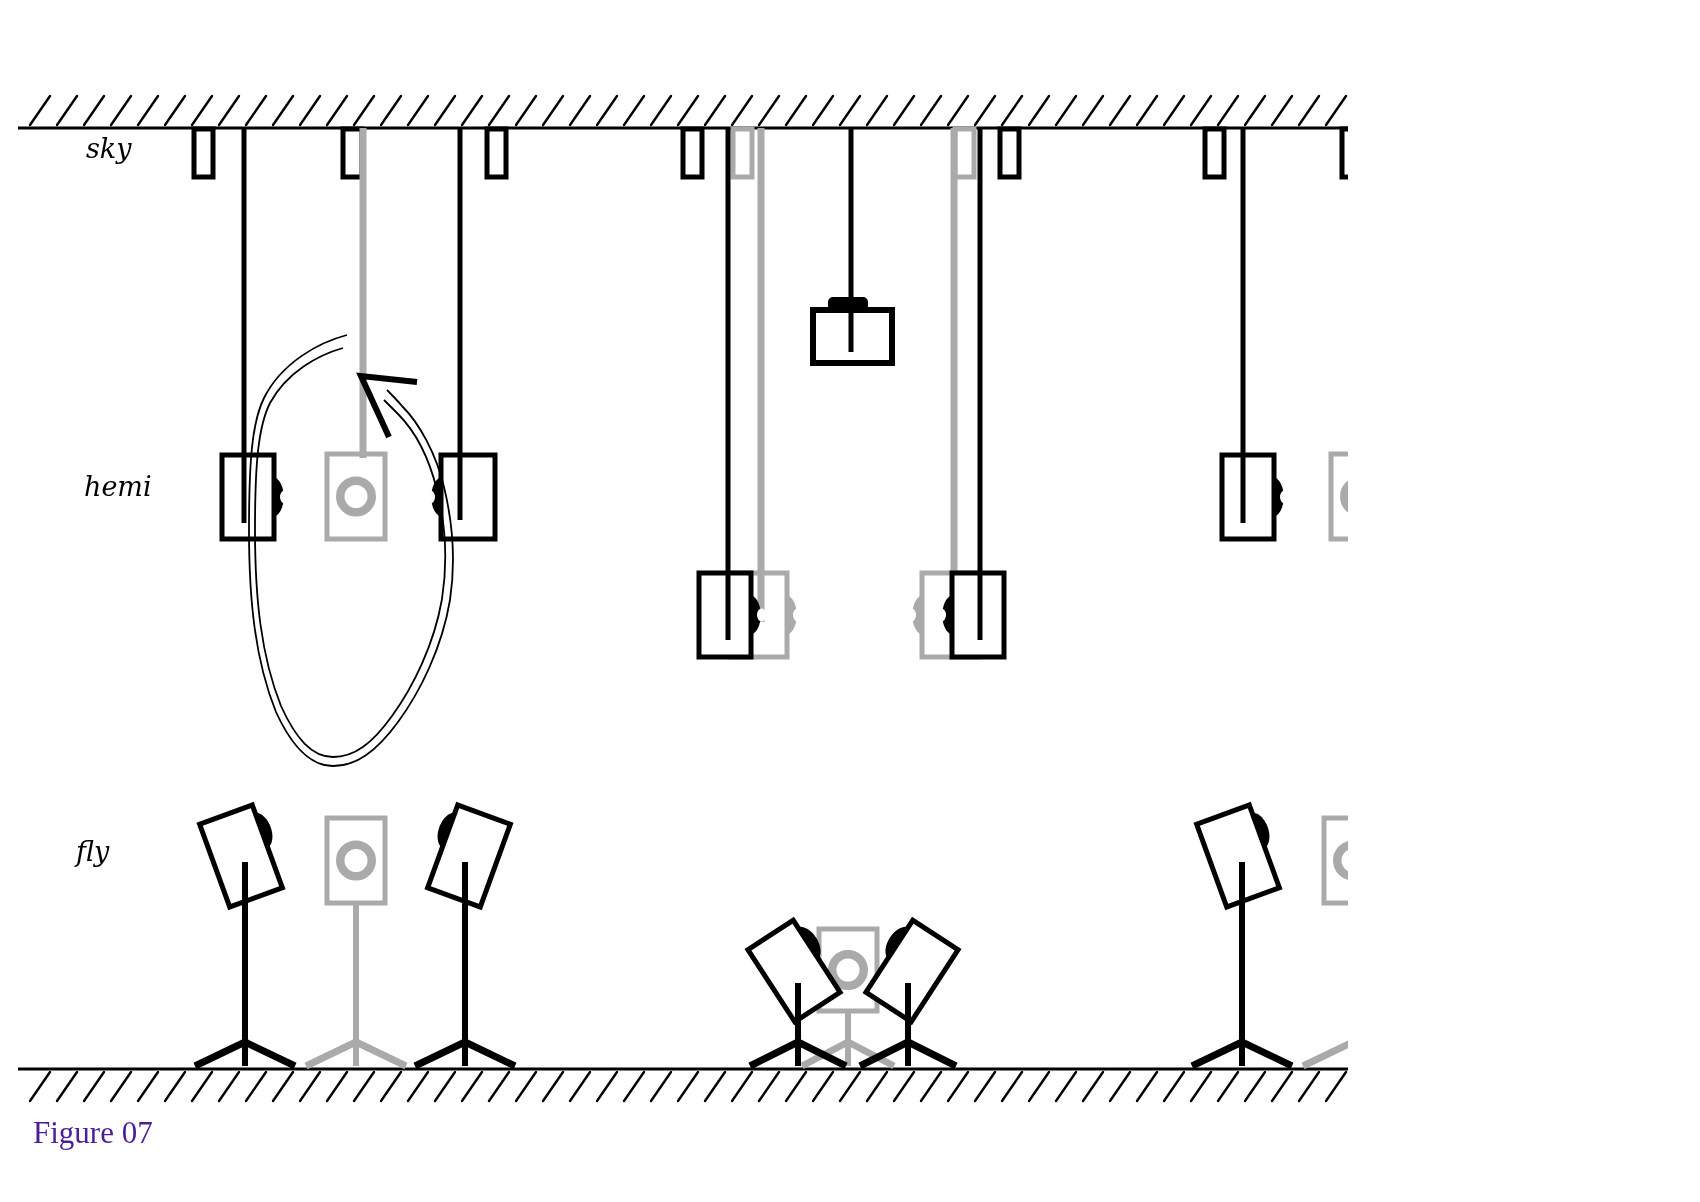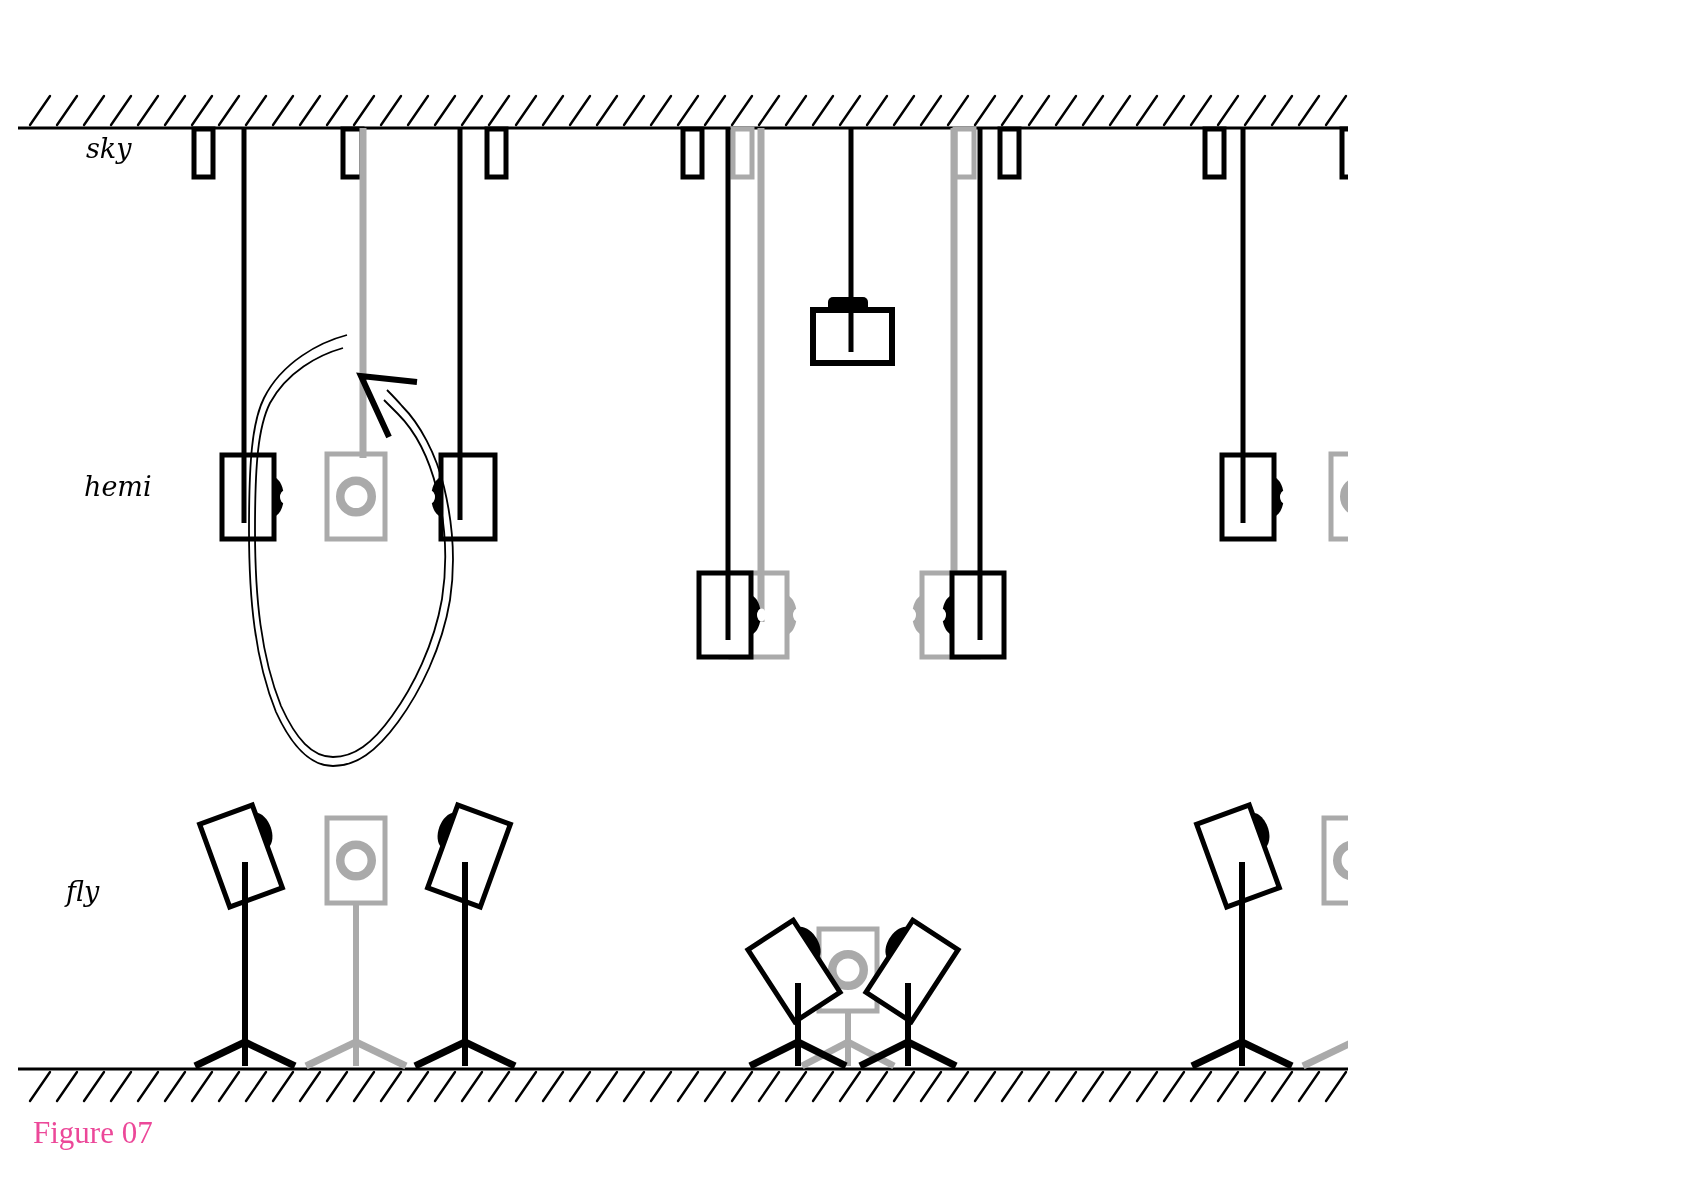--- a/index.html
+++ b/index.html
@@ -2,22 +2,22 @@
 <html><head>
 <meta charset="utf-8">
 <style>
   html,body{margin:0;padding:0;background:#ffffff;}
   #stage{position:relative;width:1348px;height:1202px;background:#ffffff;overflow:hidden;}
   #diagram{position:absolute;left:0;top:0;}
   .row-label{position:absolute;font-style:italic;font-family:"DejaVu Serif",serif;
              font-size:27px;color:#000;}
   #label-sky{left:86px;top:133px;}
   #label-hemi{left:84px;top:471px;}
-  #label-fly{left:66px;top:836px;margin-top:40px;}
-  #caption{position:absolute;left:33px;top:1115px;font-size:31px;color:#ec4899;
+  #label-fly{left:76px;top:836px;}
+  #caption{position:absolute;left:33px;top:1115px;font-size:31px;color:#4c1d95;
            font-family:"Liberation Serif","DejaVu Serif",serif;}
 </style>
 </head>
 <body>
 
 <div id="stage">
   <svg id="diagram" width="1700" height="1202" viewBox="0 0 1700 1202">
       <line x1="18" y1="128" x2="1696" y2="128" stroke="#000000" stroke-width="3" stroke-linecap="butt"></line>
       <line x1="18" y1="1069" x2="1696" y2="1069" stroke="#000000" stroke-width="3" stroke-linecap="butt"></line>
       <line x1="30" y1="125" x2="50" y2="96" stroke="#000000" stroke-width="2.4" stroke-linecap="round"></line>

